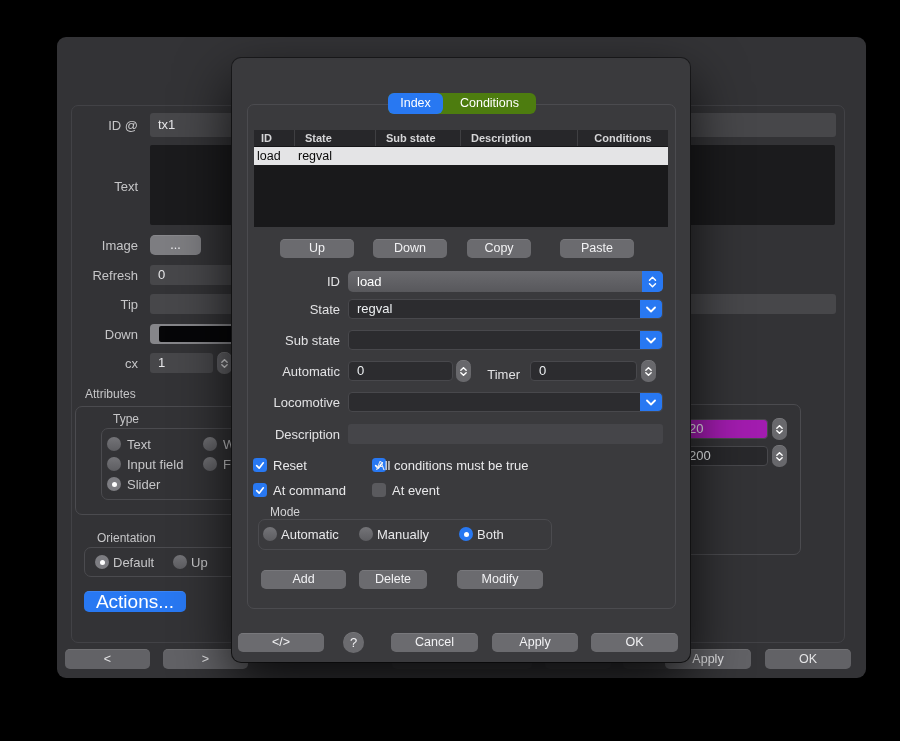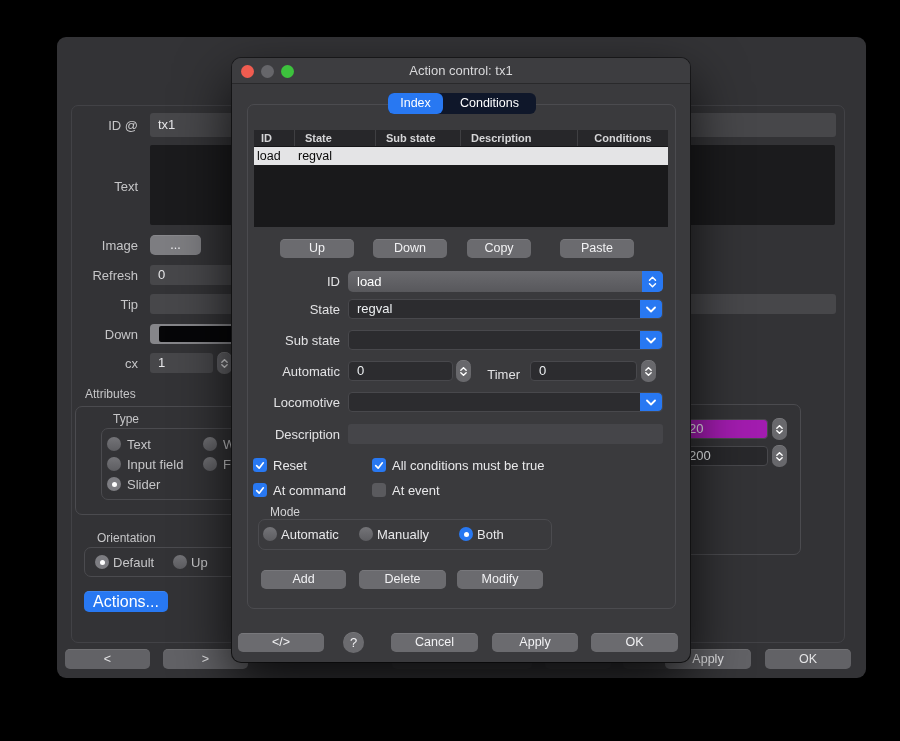--- a/index.html
+++ b/index.html
@@ -45,21 +45,21 @@
   .cbx.on{background:var(--accent,#2878f2);}
   .clab{font-size:13px;line-height:15px;}
   
   #tbl{background:#19191b;border:1px solid #3a3a3d;}
   .th-row{display:flex;height:16px;background:#27272a;border-bottom:1px solid #151517;}
   .th{font-size:11px;font-weight:bold;color:#d6d6d8;line-height:16px;border-right:1px solid #3f3f42;
       padding-left:10px;overflow:hidden;white-space:nowrap;}
   .sel-row{position:absolute;left:0;right:0;top:17px;height:18px;background:#e4e4e6;display:flex;
            color:#0a0a0a;font-size:12.5px;line-height:18px;}
   
-  #tabbar{background:#0f172a;border-radius:6px;}
+  #tabbar{background:#4d7c0f;border-radius:6px;}
   #tab-active{position:absolute;left:0;top:0;bottom:0;width:55px;background:var(--accent,#2878f2);border-radius:6px;}
   .tab-lab{position:absolute;top:0;height:21px;line-height:21px;font-size:12.5px;color:#fff;text-align:center;}
   svg{display:block;}
 </style>
 </head>
 <body>
 
 <div id="stage">
 
   <div id="bg-window" class="abs">
@@ -119,21 +119,21 @@
 
     <div class="abs gcap labD" style="left:40px;top:494px;">Orientation</div>
     <div class="abs gbox" style="left:27px;top:510px;width:580px;height:30px;"></div>
     <div class="abs radio sel" style="left:38px;top:518px;">
         <div class="dot"></div>
       </div>
     <div class="abs rlab labD" style="left:56px;top:518px;">Default</div>
     <div class="abs radio" style="left:116px;top:518px;"></div>
     <div class="abs rlab labD" style="left:134px;top:518px;">Up</div>
 
-    <div class="abs btn btn-blue" style="left:27px;top:554px;width:84px;height:21px;line-height:21px;font-size:16px;">Actions...</div>
+    <div class="abs btn btn-blue" style="left:27px;top:554px;width:102px;height:21px;line-height:21px;font-size:19px;">Actions...</div>
 
     <div class="abs gbox" style="left:543px;top:367px;width:201px;height:151px;"></div>
     <div class="abs fieldD" style="left:623px;top:382px;width:88px;height:20px;background:#a21caf;">20</div>
     <div class="abs stepper" style="left:715px;top:381px;height:22px;">
       <svg width="7" height="4" viewBox="0 0 10 6">
           <path d="M1 5l4-4 4 4" stroke="#fff" stroke-width="2" fill="none" stroke-linecap="round"></path>
         </svg>
       <svg width="7" height="4" viewBox="0 0 10 6">
           <path d="M1 1l4 4 4-4" stroke="#fff" stroke-width="2" fill="none" stroke-linecap="round"></path>
         </svg>
@@ -151,26 +151,20 @@
     <div class="abs btn btn-i" style="left:8px;top:612px;width:85px;height:20px;line-height:20px;">&lt;</div>
     <div class="abs btn btn-i" style="left:106px;top:612px;width:85px;height:20px;line-height:20px;">&gt;</div>
     <div class="abs" style="left:335px;top:612px;width:140px;height:20px;background:#39393c;border-radius:5px;"></div>
     <div class="abs" style="left:488px;top:612px;width:66px;height:20px;background:#39393c;border-radius:5px;"></div>
     <div class="abs" style="left:566px;top:612px;width:66px;height:20px;background:#39393c;border-radius:5px;"></div>
     <div class="abs btn btn-i" style="left:608px;top:612px;width:86px;height:20px;line-height:20px;">Apply</div>
     <div class="abs btn btn-i" style="left:708px;top:612px;width:86px;height:20px;line-height:20px;">OK</div>
   </div>
 
   <div id="dialog" class="abs">
-    <div class="abs titlebar">
-      <div class="abs tl-dot" style="left:9px;background:#f05c50;"></div>
-      <div class="abs tl-dot" style="left:29px;background:#66666a;"></div>
-      <div class="abs tl-dot" style="left:49px;background:#3dc23d;"></div>
-      <div class="abs title-text" style="color:#d8d8da;">Action control: tx1</div>
-    </div>
 
     <div class="abs gbox" style="left:15px;top:46px;width:429px;height:505px;"></div>
 
     <div id="tabbar" class="abs" style="left:156px;top:35px;width:148px;height:21px;z-index:3;">
       <div id="tab-active"></div>
       <div class="tab-lab" style="left:0;width:55px;">Index</div>
       <div class="tab-lab" style="left:55px;width:93px;">Conditions</div>
     </div>
 
     <div id="tbl" class="abs" style="left:21px;top:71px;width:416px;height:99px;">
@@ -261,21 +255,21 @@
       <svg width="10" height="9" viewBox="0 0 12 10">
           <path d="M2 5.2l3 3L10 1.8" stroke="#fff" stroke-width="2" fill="none" stroke-linecap="round" stroke-linejoin="round"></path>
         </svg>
     </div>
     <div class="abs clab" style="left:41px;top:400px;">Reset</div>
     <div class="abs cbx on" style="left:140px;top:400px;">
       <svg width="10" height="9" viewBox="0 0 12 10">
           <path d="M2 5.2l3 3L10 1.8" stroke="#fff" stroke-width="2" fill="none" stroke-linecap="round" stroke-linejoin="round"></path>
         </svg>
     </div>
-    <div class="abs clab" style="left:160px;top:400px;">All conditions must be true</div>
+    <div class="abs clab" style="left:144px;top:400px;">All conditions must be true</div>
     <div class="abs cbx on" style="left:21px;top:425px;">
       <svg width="10" height="9" viewBox="0 0 12 10">
           <path d="M2 5.2l3 3L10 1.8" stroke="#fff" stroke-width="2" fill="none" stroke-linecap="round" stroke-linejoin="round"></path>
         </svg>
     </div>
     <div class="abs clab" style="left:41px;top:425px;">At command</div>
     <div class="abs cbx" style="left:140px;top:425px;"></div>
     <div class="abs clab" style="left:160px;top:425px;">At event</div>
 
     <div class="abs gcap" style="left:38px;top:447px;">Mode</div>
@@ -283,21 +277,21 @@
     <div class="abs radio" style="left:31px;top:469px;"></div>
     <div class="abs rlab" style="left:49px;top:469px;">Automatic</div>
     <div class="abs radio" style="left:127px;top:469px;"></div>
     <div class="abs rlab" style="left:145px;top:469px;">Manually</div>
     <div class="abs radio selblue" style="left:227px;top:469px;">
         <div class="dot"></div>
       </div>
     <div class="abs rlab" style="left:245px;top:469px;">Both</div>
 
     <div class="abs btn" style="left:29px;top:512px;width:85px;height:19px;line-height:19px;">Add</div>
-    <div class="abs btn" style="left:127px;top:512px;width:87px;height:19px;line-height:19px;">Delete</div>
+    <div class="abs btn" style="left:127px;top:512px;width:68px;height:19px;line-height:19px;">Delete</div>
     <div class="abs btn" style="left:225px;top:512px;width:86px;height:19px;line-height:19px;">Modify</div>
 
     <div class="abs btn" style="left:6px;top:575px;width:86px;height:19px;line-height:19px;">&lt;/&gt;</div>
     <div class="abs btn" style="left:111px;top:574px;width:21px;height:21px;line-height:21px;border-radius:50%;font-size:13px;">?</div>
     <div class="abs btn" style="left:159px;top:575px;width:87px;height:19px;line-height:19px;">Cancel</div>
     <div class="abs btn" style="left:260px;top:575px;width:86px;height:19px;line-height:19px;">Apply</div>
     <div class="abs btn" style="left:359px;top:575px;width:87px;height:19px;line-height:19px;">OK</div>
   </div>
 
 </div>

